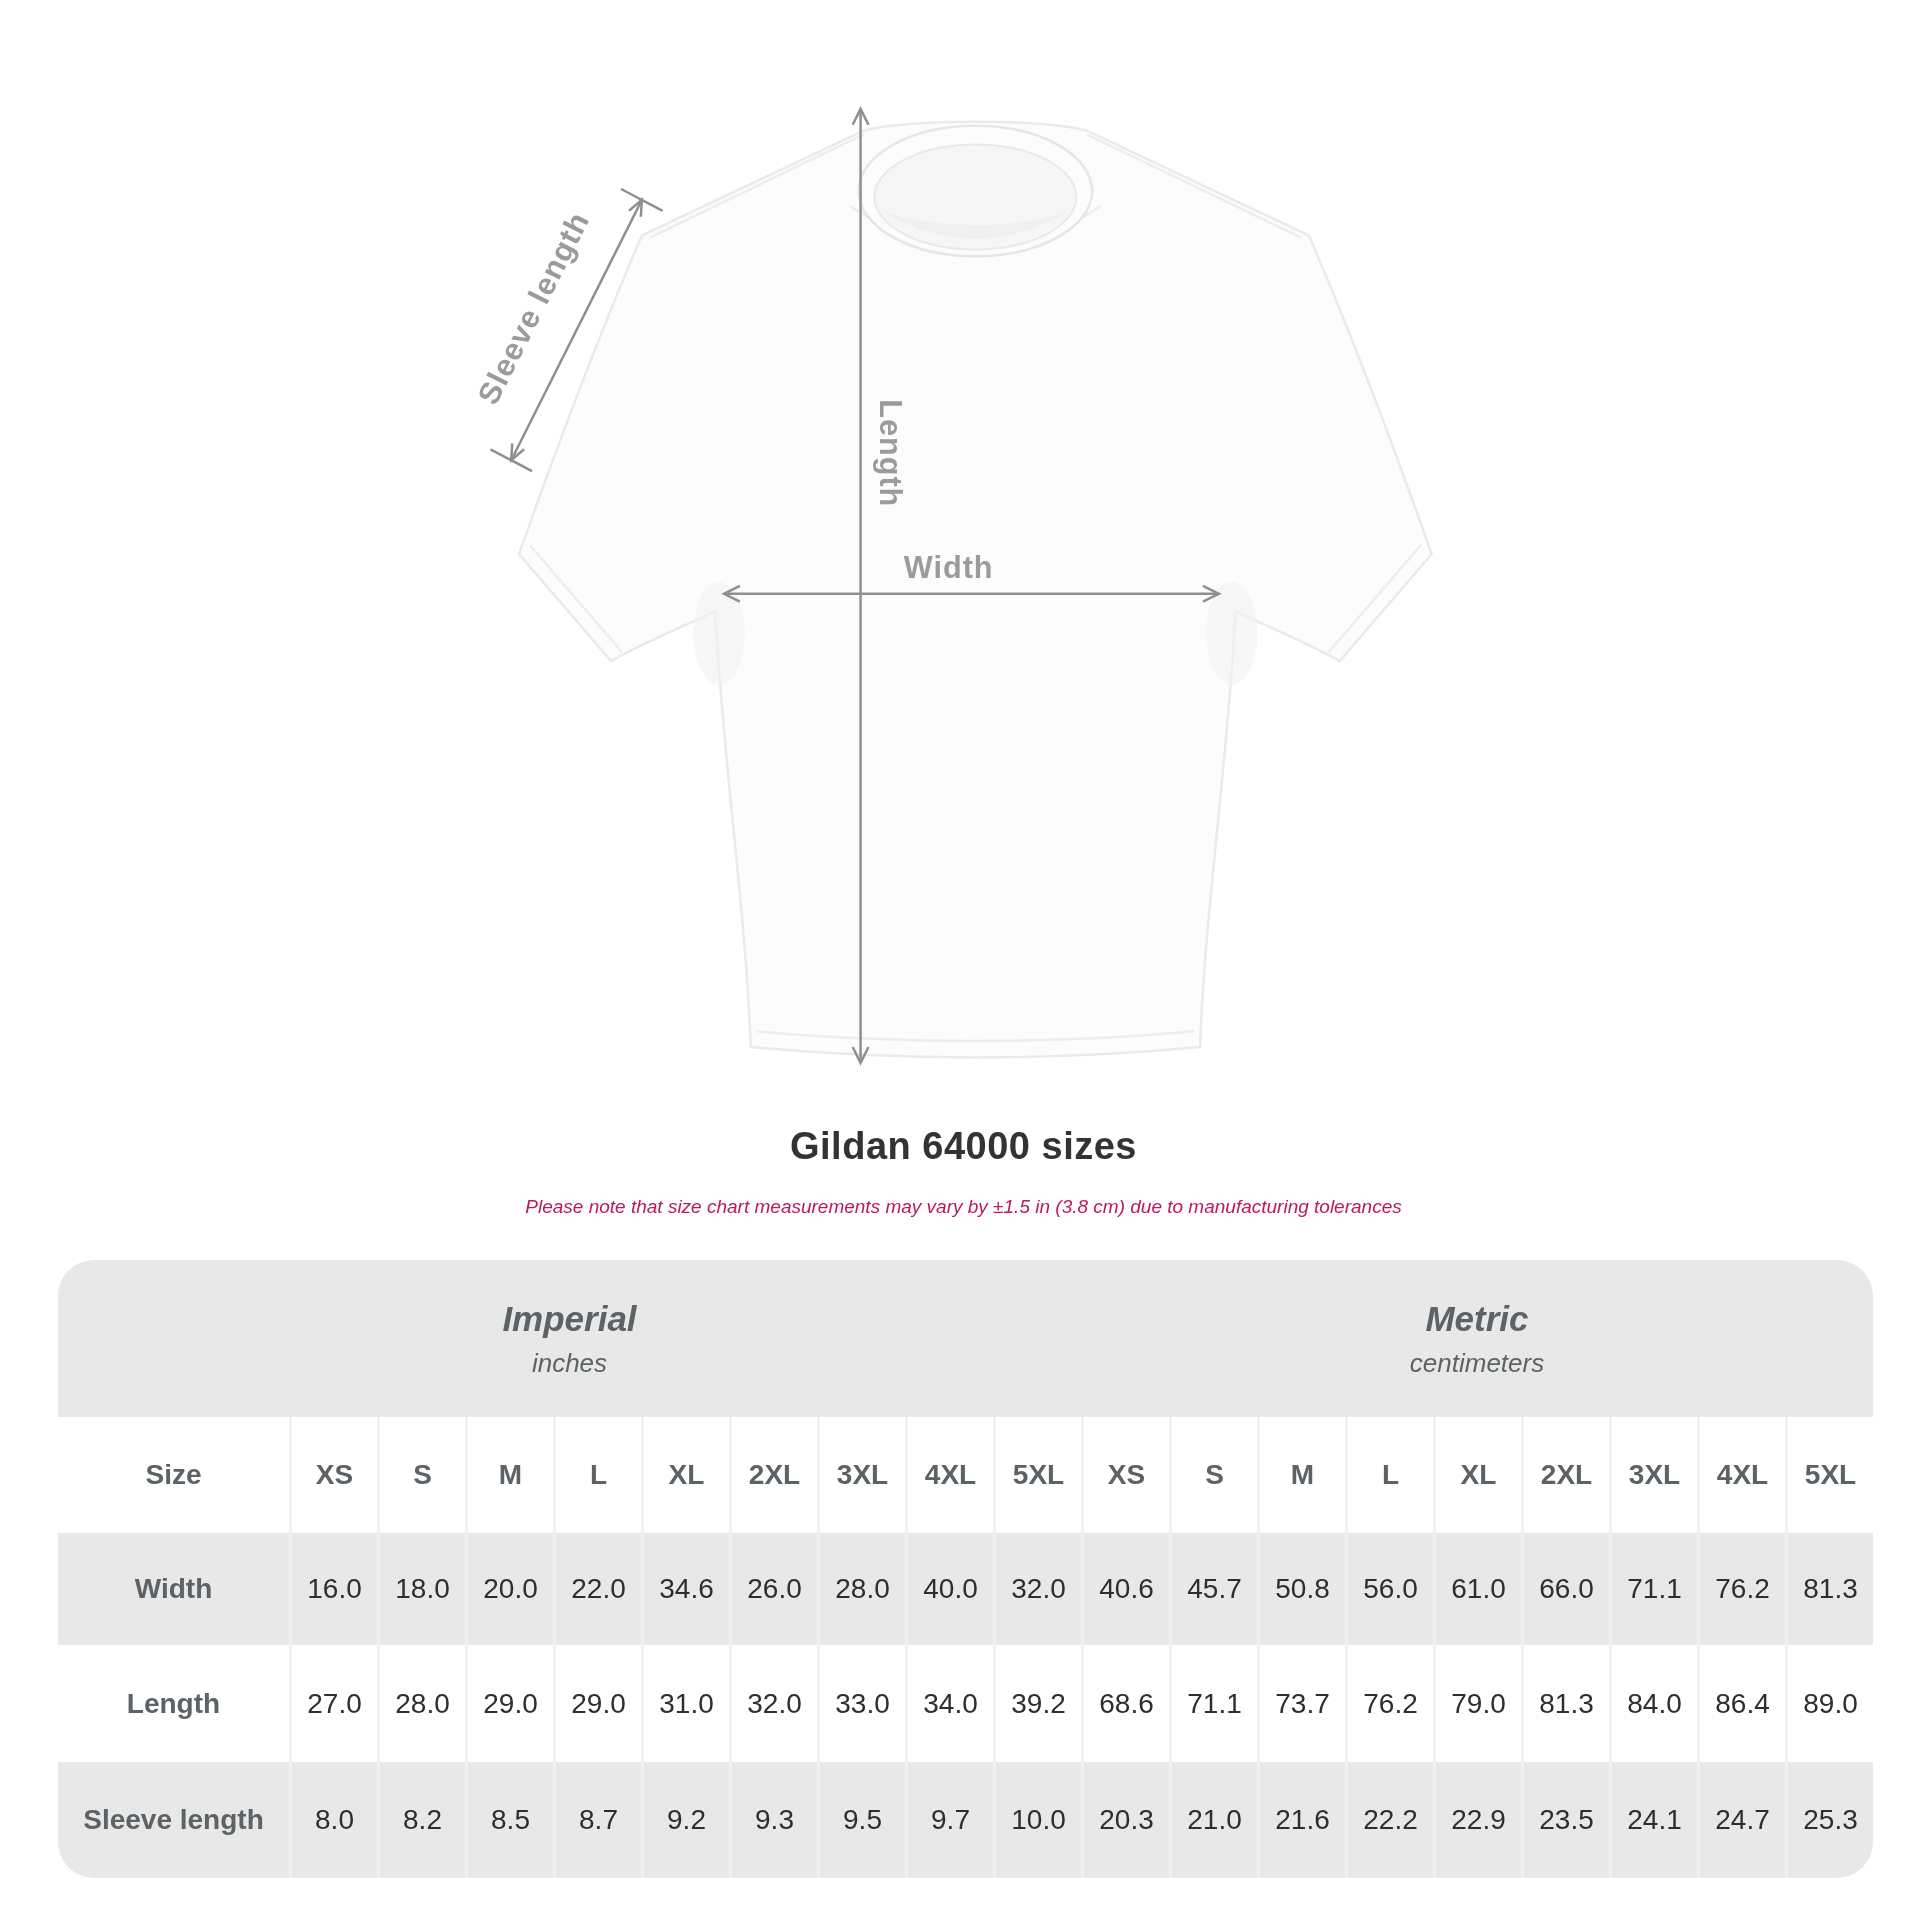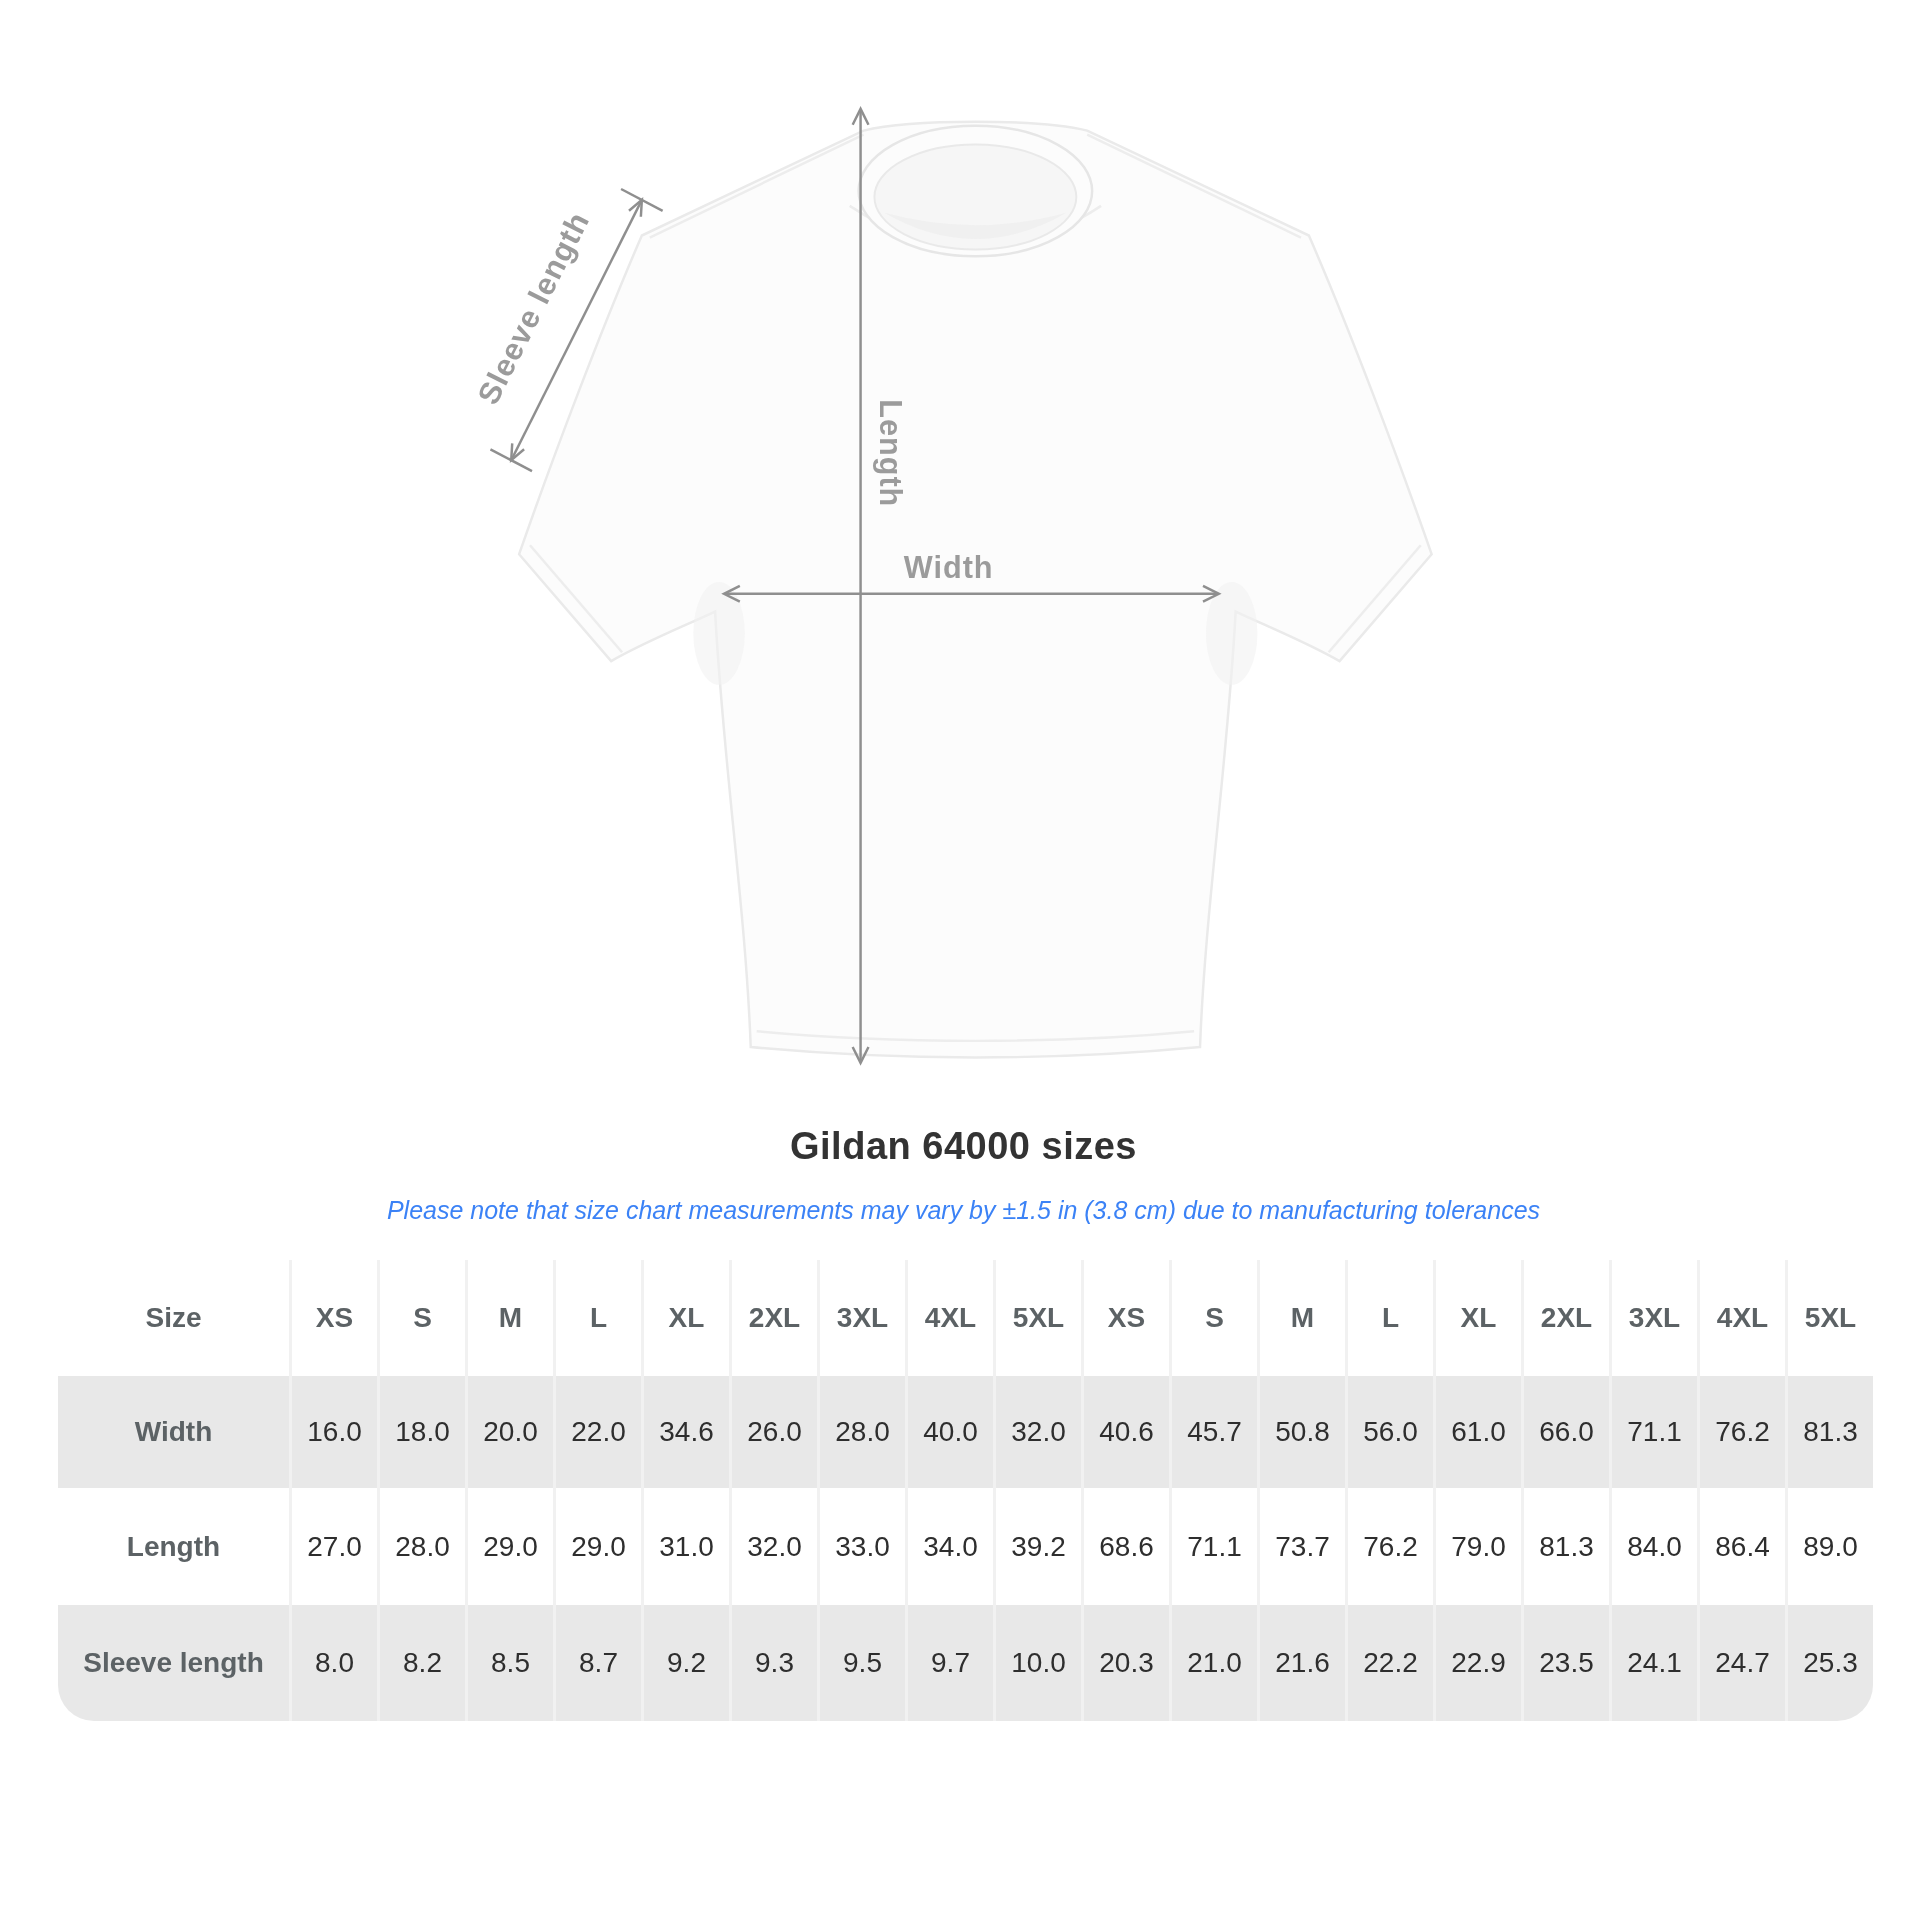--- a/index.html
+++ b/index.html
@@ -14,21 +14,21 @@
   .ann-text{fill:#9b9b9b;font-weight:bold;font-size:31px;letter-spacing:1px;}
   .shirt-outline{fill:#fcfcfc;stroke:#eaeaea;stroke-width:2.5;}
   .seam{stroke:#ededed;stroke-width:2.5;fill:none;}
   
   .page-title{
     position:absolute;left:0;top:1125px;width:100%;text-align:center;
     font-size:38px;font-weight:bold;color:#333333;letter-spacing:0.5px;
   }
   .page-subtitle{
     position:absolute;left:0;top:1196px;width:100%;text-align:center;
-    font-size:25px;font-style:italic;color:#3b82f6;
+    font-size:19px;font-style:italic;color:#be185d;
   }
   
   .size-table{
     position:absolute;left:58px;top:1260px;width:1815px;
     border-radius:36px;overflow:hidden;
   }
   .trow{display:grid;grid-template-columns:231px repeat(18,1fr);}
   .row-groups{height:157px;background:#e8e8e8;}
   .row-header{height:116px;background:#ffffff;}
   .row-width{height:112px;background:#e8e8e8;}
@@ -112,20 +112,30 @@
     <path class="ann-line" d="M 495 454 L 537 476"></path>
   </g>
   <text class="ann-text" x="548" y="316" text-anchor="middle" transform="rotate(-63.3 548 316)">Sleeve length</text>
 </svg>
 
 <div class="page-title">Gildan 64000 sizes</div>
 <div class="page-subtitle">Please note that size chart measurements may vary by ±1.5 in (3.8 cm) due to manufacturing tolerances</div>
 
 <div class="size-table">
 
+  <div class="trow row-groups">
+    <div class="group group-imperial">
+      <div class="gname">Imperial</div>
+      <div class="gunit">inches</div>
+    </div>
+    <div class="group group-metric">
+      <div class="gname">Metric</div>
+      <div class="gunit">centimeters</div>
+    </div>
+  </div>
 
   <div class="trow row-header">
     <div class="cell hd">Size</div>
     <div class="cell hd">XS</div>
     <div class="cell hd">S</div>
     <div class="cell hd">M</div>
     <div class="cell hd">L</div>
     <div class="cell hd">XL</div>
     <div class="cell hd">2XL</div>
     <div class="cell hd">3XL</div>

